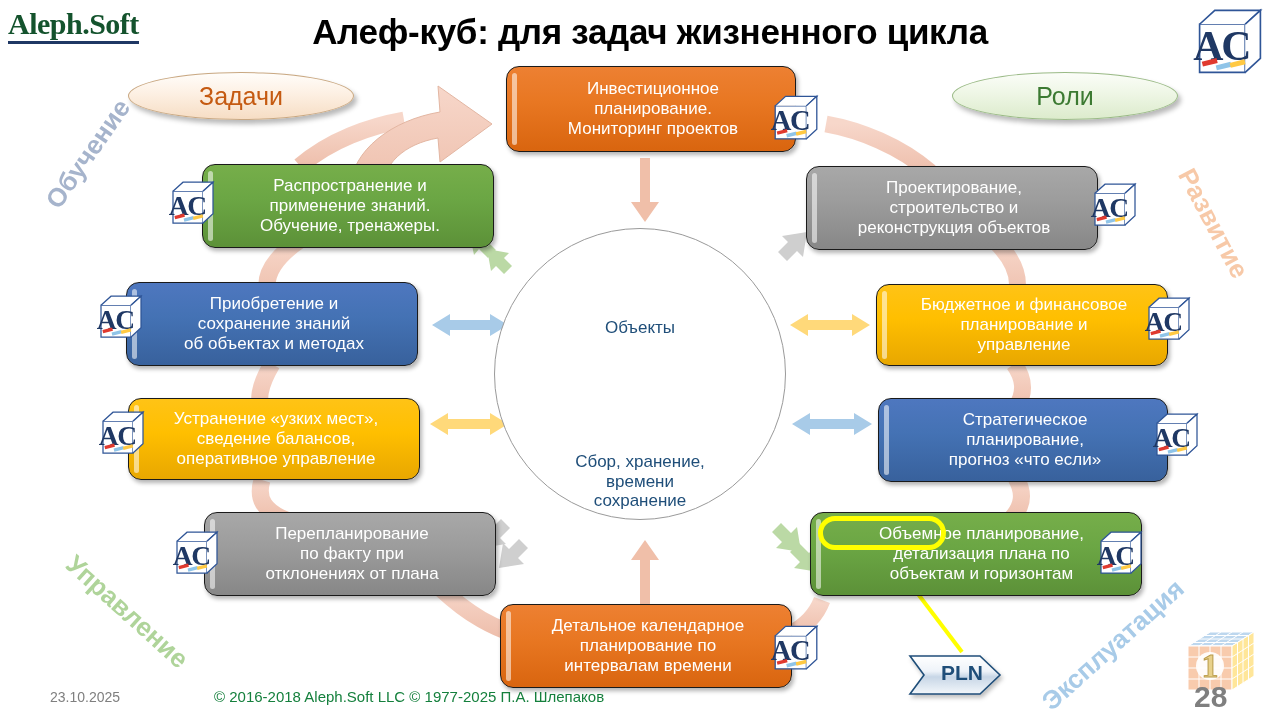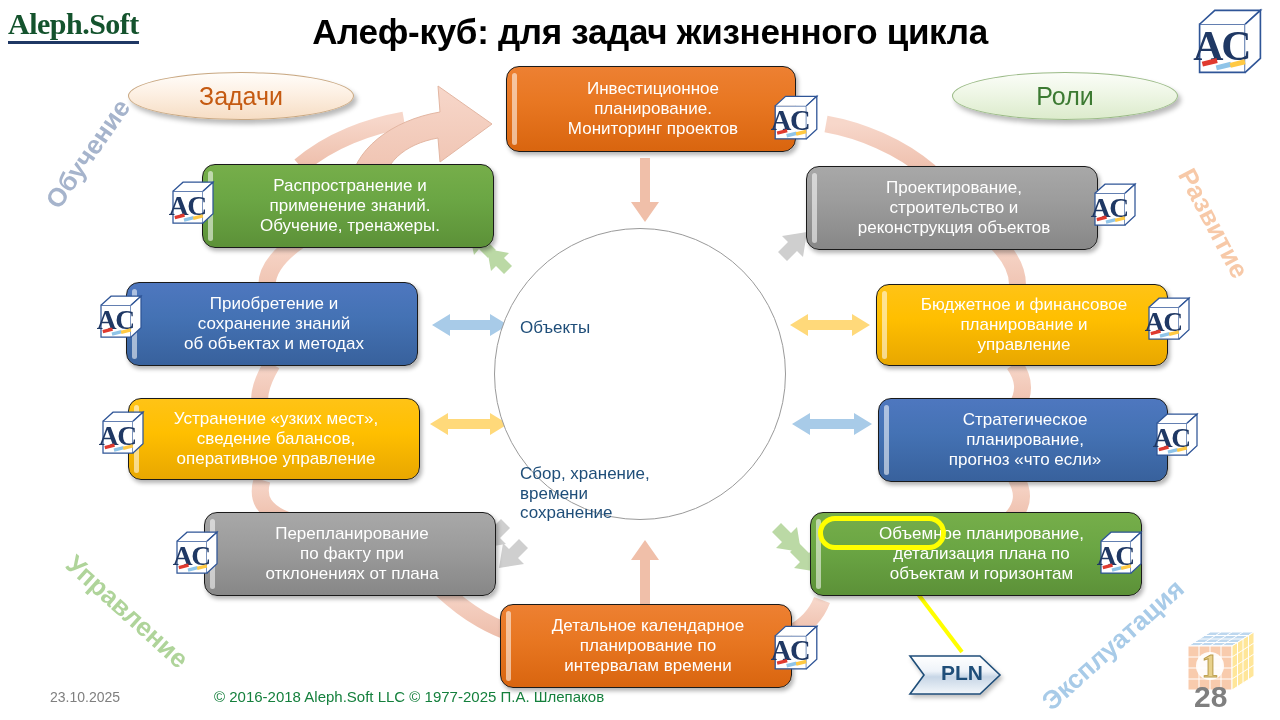--- a/index.html
+++ b/index.html
@@ -84,25 +84,25 @@
   .n-yellow { background: linear-gradient(to bottom,#FFC316 0%,#FFBF00 42%,#E8A700 100%); }
   .n-gray   { background: linear-gradient(to bottom,#A8A8A8 0%,#9C9C9C 42%,#878787 100%); }
 
   
   .center-circle {
     position: absolute; left: 494px; top: 228px; width: 292px; height: 292px;
     border: 1.3px solid #9a9a9a; border-radius: 50%;
     background: #fff; z-index: 2;
   }
   .center-label {
-    position: absolute; color: #1F4E79;
+    position: absolute; text-align: center; color: #1F4E79;
     font-size: 17px; line-height: 1.15; z-index: 5; width: 240px;
   }
   .cl-objects { left: 520px; top: 318px; }
-  .cl-info    { left: 520px; top: 464px; }
+  .cl-info    { left: 520px; top: 452px; }
 
   
   .pln {
     position: absolute; left: 908px; top: 654px; width: 100px; height: 38px;
     z-index: 9;
   }
   .pln-text {
     position: absolute; left: 0; top: 0; width: 100px; height: 38px;
     display: flex; align-items: center; justify-content: center;
     font-size: 21px; font-weight: bold; color: #1F4E79;

